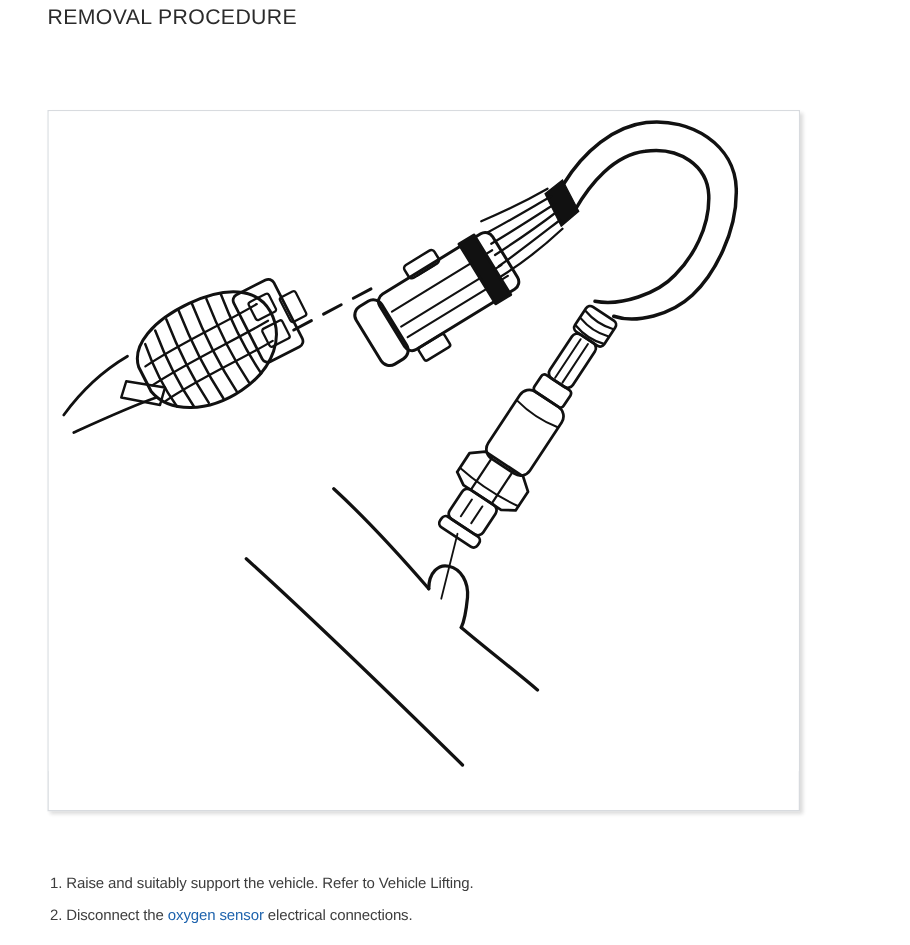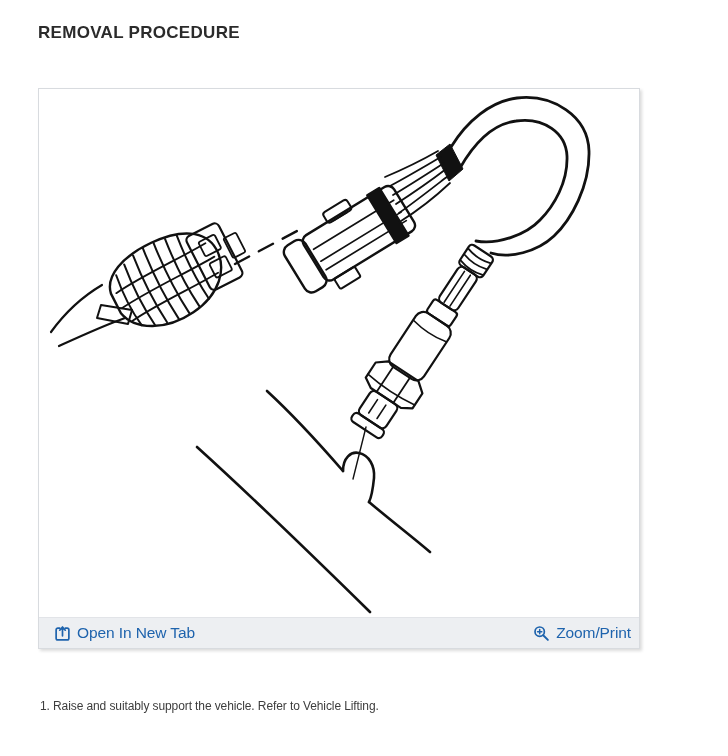--- a/index.html
+++ b/index.html
@@ -3,22 +3,22 @@
 <meta charset="utf-8">
 <style>
   * { margin:0; padding:0; box-sizing:border-box; }
   html,body { background:#ffffff; }
   body {
     width:728px; height:756px; overflow:hidden; position:relative;
     font-family:"Liberation Sans", sans-serif;
     color:var(--text, #3d3d3d);
   }
   .page-title {
-    position:absolute; left:38px; top:23px;
-    font-size:17px; font-weight:700; letter-spacing:.3px;
+    position:absolute; left:38px; top:4px;
+    font-size:17px; font-weight:400; letter-spacing:.3px;
     color:var(--title, #2b2b2b);
     text-align:center;
   }
   .figure-panel {
     position:absolute; left:38px; top:88px;
     width:602px; height:561px;
     background:#ffffff;
     border:1px solid var(--border, #d8dbdf);
     box-shadow:2px 2px 3px rgba(0,0,0,.14);
   }
@@ -131,37 +131,24 @@
       <rect x="68" y="-14" width="14" height="22" rx="2" stroke-width="1.8"></rect>
     </g>
 
     <g class="ink" stroke-width="2.2">
       <path d="M63,196 C46,206 28,221 12,243"></path>
       <path d="M86,229 C66,236 42,247 20,257"></path>
       <path stroke-width="2" d="M62,216 L93,221 L89,235 L58,229 Z"></path>
     </g>
   </svg>
 
-  <div class="figure-toolbar">
-    <a class="tb-link">
-      <svg width="17" height="17" viewBox="0 0 16 16">
-        <path d="M5.4,3 H3.6 A1.6,1.6 0 0 0 2,4.6 V12.4 A1.6,1.6 0 0 0 3.6,14 H12.4 A1.6,1.6 0 0 0 14,12.4 V4.6 A1.6,1.6 0 0 0 12.4,3 H10.6" fill="none" stroke="currentColor" stroke-width="1.6" stroke-linecap="round"></path>
-        <path d="M8,10.2 V2.4 M8,2 L5.4,4.9 M8,2 L10.6,4.9" fill="none" stroke="currentColor" stroke-width="1.6" stroke-linecap="round" stroke-linejoin="round"></path>
-      </svg>
-      <span>Open In New Tab</span>
-    </a>
-    <a class="tb-link">
-      <svg width="17" height="17" viewBox="0 0 16 16">
-        <circle cx="6.3" cy="6.3" r="4.4" fill="none" stroke="currentColor" stroke-width="1.6"></circle>
-        <path d="M9.6,9.6 L14,14" stroke="currentColor" stroke-width="1.8" stroke-linecap="round"></path>
-        <path d="M6.3,4.3 V8.3 M4.3,6.3 H8.3" stroke="currentColor" stroke-width="1.4" stroke-linecap="round"></path>
-      </svg>
-      <span>Zoom/Print</span>
-    </a>
-  </div>
 </div>
 
 <div class="steps">
   <div class="step">
     <span>1.</span>
     <span>Raise and suitably support the vehicle. Refer to Vehicle Lifting.</span>
   </div>
+  <div class="step">
+    <span>2.</span>
+    <span>Disconnect the </span><a>oxygen sensor</a><span> electrical connections.</span>
+  </div>
 </div>
 
 </body></html>

